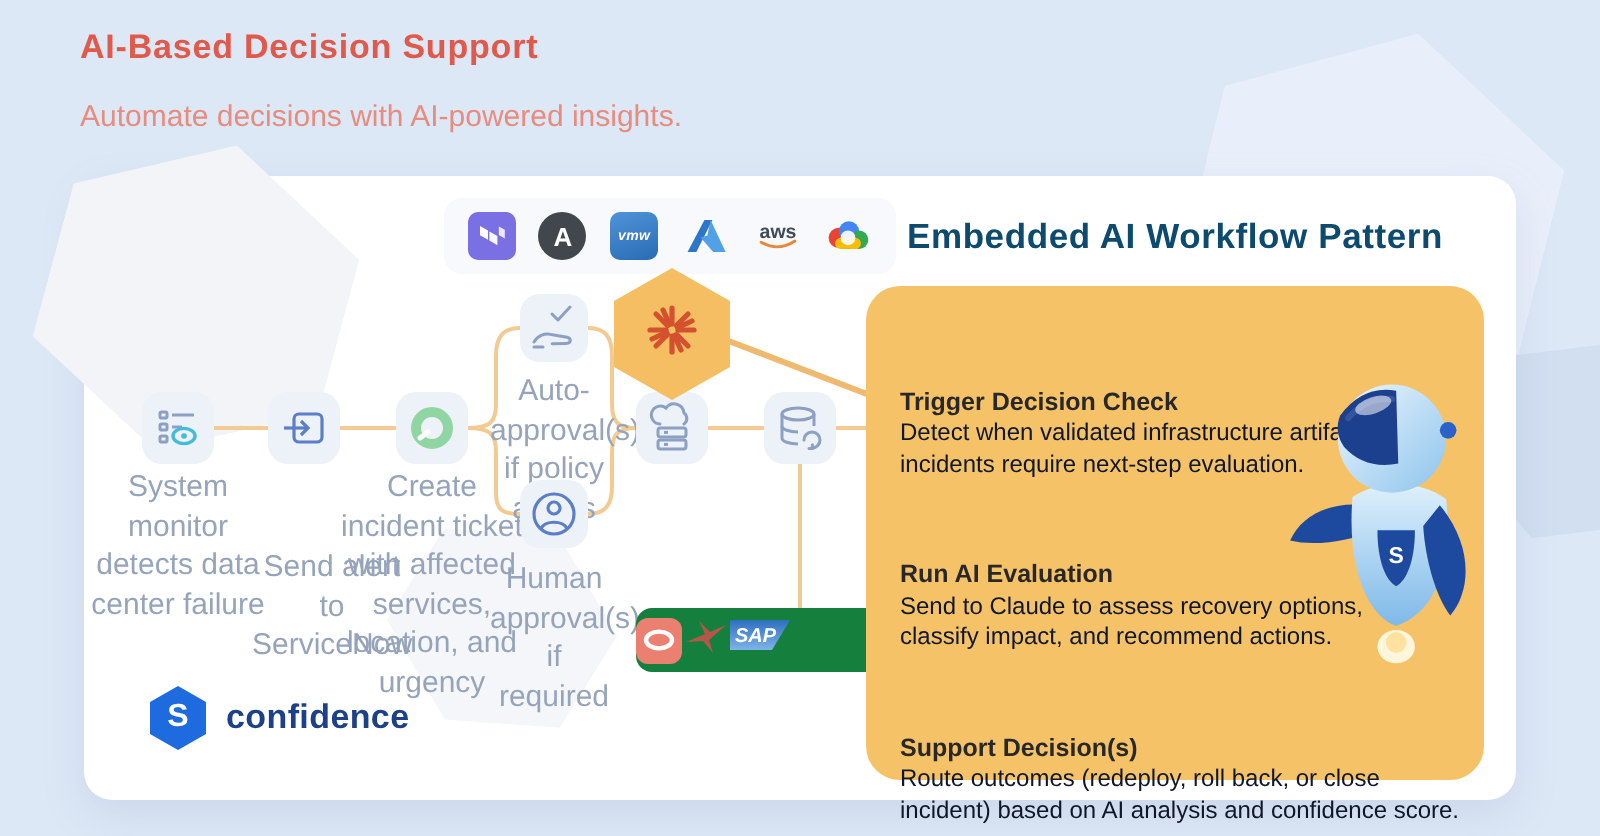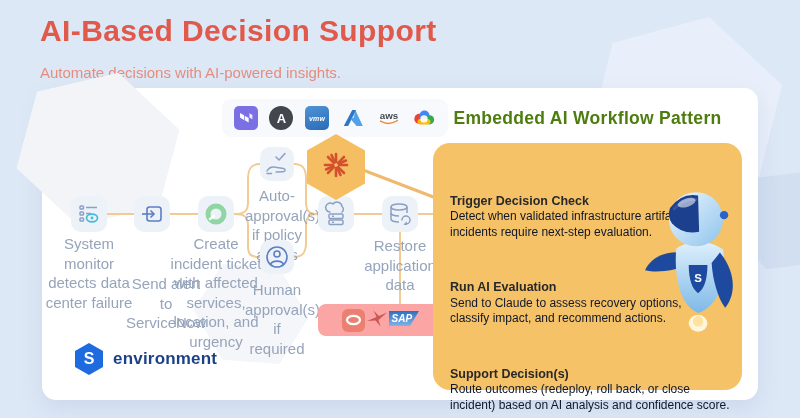--- a/index.html
+++ b/index.html
@@ -8,21 +8,21 @@
     font-family:"Liberation Sans", sans-serif;
     background:#dde8f6;
     position:relative;
     overflow:hidden;
   }
   .hex { position:absolute; clip-path:polygon(50% 0%,100% 25%,100% 75%,50% 100%,0% 75%,0% 25%); }
   .bg-hex-1 { left:598px; top:14px; width:175px; height:195px; background:#e9effa; transform:rotate(14deg); }
   .bg-hex-2 { left:738px; top:168px; width:95px; height:105px; background:#d2dff1; transform:rotate(22deg); }
 
   .header { position:absolute; left:40px; top:14px; }
-  .title { font-size:30px; font-weight:700; color:#e0594b; letter-spacing:.4px; }
+  .title { font-size:17px; font-weight:700; color:#e0594b; letter-spacing:.4px; }
   .subtitle { margin-top:16px; font-size:15px; color:#e78c7e; }
 
   .card {
     position:absolute; left:42px; top:88px; width:716px; height:312px;
     background:#ffffff; border-radius:14px;
     box-shadow:0 8px 22px rgba(110,135,180,.16);
   }
   .card-hex-1 { left:-18px; top:-18px; width:148px; height:158px; background:#f2f4f8; transform:rotate(15deg); }
   .card-hex-2 { left:158px; top:172px; width:102px; height:108px; background:#f4f6f9; transform:rotate(32deg); }
 
@@ -33,21 +33,21 @@
     background:#f7f9fd; border-radius:9px; z-index:2;
     display:flex; align-items:center; justify-content:space-evenly;
   }
   .pi { width:24px; height:24px; display:flex; align-items:center; justify-content:center; }
   .tf-tile { width:24px; height:24px; border-radius:5px; background:#7b70e3; display:flex; align-items:center; justify-content:center; }
   .ans-circle { width:24px; height:24px; border-radius:50%; background:#42464d; color:#fff; font-size:13px; font-weight:700; display:flex; align-items:center; justify-content:center; }
   .vmw-tile { width:24px; height:24px; border-radius:5px; background:linear-gradient(160deg,#4f93d8,#2a6cb4); color:#fff; font-size:7px; font-style:italic; font-weight:700; display:flex; align-items:center; justify-content:center; letter-spacing:.2px; }
 
   .pattern-heading {
     position:absolute; left:391px; top:20px; width:309px; z-index:2;
-    text-align:center; font-size:17.5px; font-weight:700; color:#4d7c0f; letter-spacing:.3px;
+    text-align:center; font-size:17.5px; font-weight:700; color:#0c4a6e; letter-spacing:.3px;
   }
 
   .panel {
     position:absolute; left:391px; top:55px; width:309px; height:247px; z-index:2;
     background:#f6c267; border-radius:17px; padding:11px 12px 8px 17px;
   }
   .sec { margin-bottom:9px; }
   .sec h4 { font-size:12.5px; font-weight:700; color:#282828; line-height:1.3;margin-top:39px; }
   .sec p { font-size:12px; color:#0f172a; line-height:1.3; }
   .sec.s1 p { max-width:284px; }
@@ -64,22 +64,22 @@
   .nlabel {
     position:absolute; z-index:2; text-align:center;
     font-size:15px; color:#96a4bb; line-height:1.3;
   }
 
   .claude-hex { left:265px; top:46px; width:58px; height:66px; background:#f5be62; z-index:3; }
   .claude-star { position:absolute; left:279px; top:62px; z-index:4; }
 
   .app-bar {
     position:absolute; left:276px; top:216px; width:124px; height:32px;
-    background:#fca5a5; border-radius:8px; z-index:2;
-    display:flex; align-items:center; justify-content:center;
+    background:#15803d; border-radius:8px; z-index:2;
+    display:flex; align-items:center; justify-content:flex-start;
   }
   .oracle-tile { width:23px; height:23px; border-radius:6px; background:#ec8070; display:flex; align-items:center; justify-content:center; }
 
   .brand { position:absolute; left:33px; top:255px; z-index:2; display:flex; align-items:center; gap:10px; }
   .brand-hex { position:relative; width:28px; height:32px; background:#1e6bdf; clip-path:polygon(50% 0%,100% 25%,100% 75%,50% 100%,0% 75%,0% 25%); display:flex; align-items:center; justify-content:center; color:#fff; font-size:16px; font-weight:700; }
   .brand-text { font-size:17px; font-weight:700; color:#1d4189; letter-spacing:.2px; }
 </style>
 </head>
 <body>
 
@@ -235,21 +235,20 @@
   <div class="tile" style="left:340px; top:108px;">
     <svg width="26" height="26" viewBox="0 0 26 26" fill="none" stroke="#8ca0c4" stroke-width="1.5">
       <ellipse cx="12" cy="6" rx="8" ry="3"></ellipse>
       <path d="M4,6 v12 c0,1.7 3.6,3 8,3"></path>
       <path d="M20,6 v6"></path>
       <path d="M4,12 c0,1.7 3.6,3 8,3"></path>
       <path d="M15,19 a4,4 0 1 1 4,4" stroke-linecap="round"></path>
       <polyline points="17.5,23.2 19.2,23.2 19.2,21.4" stroke-linecap="round"></polyline>
     </svg>
   </div>
-  <div class="nlabel" style="left:320px; top:148px; width:76px;">Restore application data</div>
 
   <div class="app-bar">
     <div class="oracle-tile">
       <svg width="17" height="12" viewBox="0 0 17 12">
           <ellipse cx="8.5" cy="6" rx="6.5" ry="4.2" fill="none" stroke="#ffffff" stroke-width="2.2"></ellipse>
         </svg>
     </div>
     <div>
       <svg width="24" height="22" viewBox="0 0 24 22">
         <path d="M2,14 L11.5,10 L8.5,3.5 L14,9 L22,5.5 L13.5,13 L15.5,19.5 L10.5,13.5 Z" fill="#c8504a" opacity=".9"></path>
@@ -304,15 +303,15 @@
       <circle cx="50" cy="28" r="26" fill="url(#rg1)"></circle>
       <circle cx="77" cy="24" r="4" fill="#2a62c9"></circle>
       <path d="M25,17 Q36,2 52,5 L53,40 Q37,43 27,32 Q22,25 25,17 Z" fill="#1c3f8e"></path>
       <path d="M29,18 Q38,8 50,9" fill="none" stroke="#35549f" stroke-width="3" stroke-linecap="round"></path>
       <ellipse cx="41" cy="12" rx="9" ry="4" fill="#ffffff" opacity=".55" transform="rotate(-18 41 12)"></ellipse>
     </svg>
   </div>
 
   <div class="brand">
     <div class="brand-hex">S</div>
-    <div class="brand-text">environment</div>
+    <div class="brand-text">confidence</div>
   </div>
 </div>
 
 </body></html>

